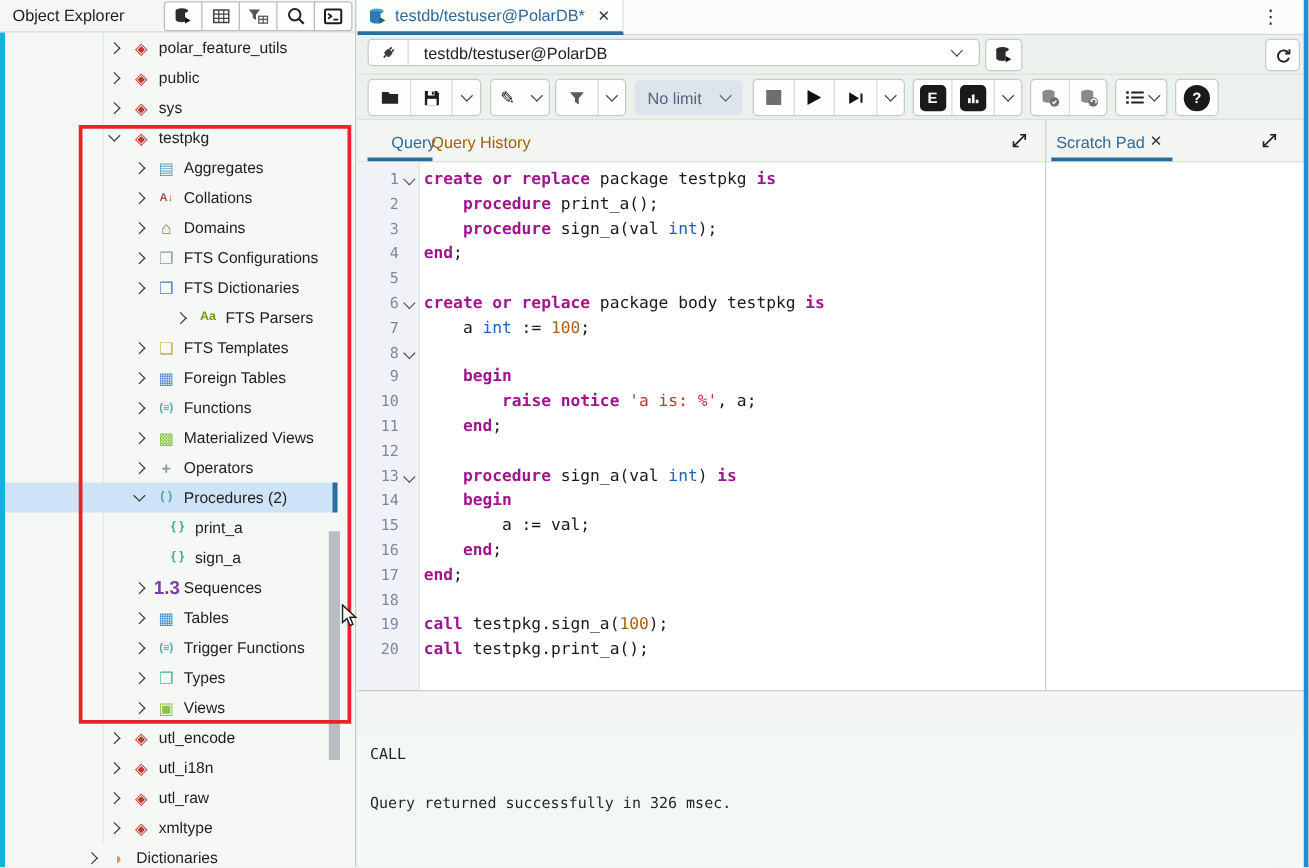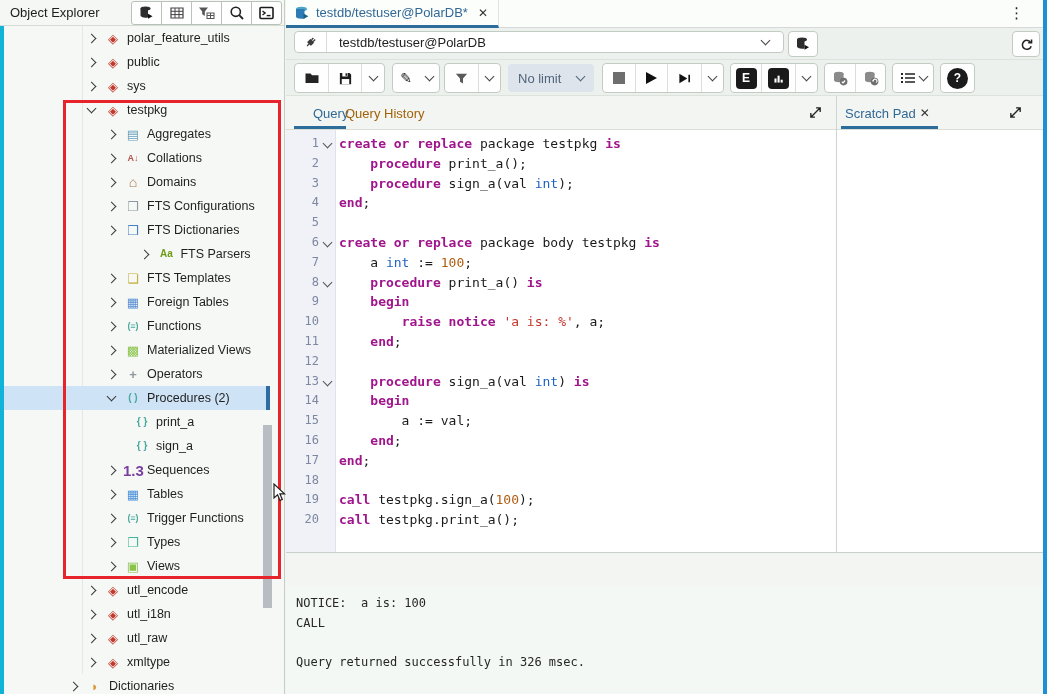--- a/index.html
+++ b/index.html
@@ -458,40 +458,39 @@
     <div class="editor">
       <div class="gutter-bg"></div>
       <div class="codewrap" id="codewrap">
           <div class="cl"><span class="ln">1</span><span class="fold"><span class="tw down"></span></span><span class="ct"><span class="kw">create or replace</span><span class="pl"> package testpkg </span><span class="kw">is</span></span></div>
           <div class="cl"><span class="ln">2</span><span class="fold"></span><span class="ct"><span class="pl">    </span><span class="kw">procedure</span><span class="pl"> print_a();</span></span></div>
           <div class="cl"><span class="ln">3</span><span class="fold"></span><span class="ct"><span class="pl">    </span><span class="kw">procedure</span><span class="pl"> sign_a(val </span><span class="ty">int</span><span class="pl">);</span></span></div>
           <div class="cl"><span class="ln">4</span><span class="fold"></span><span class="ct"><span class="kw">end</span><span class="pl">;</span></span></div>
           <div class="cl"><span class="ln">5</span><span class="fold"></span><span class="ct"></span></div>
           <div class="cl"><span class="ln">6</span><span class="fold"><span class="tw down"></span></span><span class="ct"><span class="kw">create or replace</span><span class="pl"> package body testpkg </span><span class="kw">is</span></span></div>
           <div class="cl"><span class="ln">7</span><span class="fold"></span><span class="ct"><span class="pl">    a </span><span class="ty">int</span><span class="pl"> := </span><span class="nu">100</span><span class="pl">;</span></span></div>
-          <div class="cl"><span class="ln">8</span><span class="fold"><span class="tw down"></span></span><span class="ct"><span class="pl">    </span><span class="kw">procedure</span><span class="pl"> print_a() </span><span class="kw">is</span></span></div>
+          <div class="cl"><span class="ln">8</span><span class="fold"><span class="tw down"></span></span></div>
           <div class="cl"><span class="ln">9</span><span class="fold"></span><span class="ct"><span class="pl">    </span><span class="kw">begin</span></span></div>
           <div class="cl"><span class="ln">10</span><span class="fold"></span><span class="ct"><span class="pl">        </span><span class="kw">raise notice</span><span class="pl"> </span><span class="st">'a is: %'</span><span class="pl">, a;</span></span></div>
           <div class="cl"><span class="ln">11</span><span class="fold"></span><span class="ct"><span class="pl">    </span><span class="kw">end</span><span class="pl">;</span></span></div>
           <div class="cl"><span class="ln">12</span><span class="fold"></span><span class="ct"></span></div>
           <div class="cl"><span class="ln">13</span><span class="fold"><span class="tw down"></span></span><span class="ct"><span class="pl">    </span><span class="kw">procedure</span><span class="pl"> sign_a(val </span><span class="ty">int</span><span class="pl">) </span><span class="kw">is</span></span></div>
           <div class="cl"><span class="ln">14</span><span class="fold"></span><span class="ct"><span class="pl">    </span><span class="kw">begin</span></span></div>
           <div class="cl"><span class="ln">15</span><span class="fold"></span><span class="ct"><span class="pl">        a := val;</span></span></div>
           <div class="cl"><span class="ln">16</span><span class="fold"></span><span class="ct"><span class="pl">    </span><span class="kw">end</span><span class="pl">;</span></span></div>
           <div class="cl"><span class="ln">17</span><span class="fold"></span><span class="ct"><span class="kw">end</span><span class="pl">;</span></span></div>
           <div class="cl"><span class="ln">18</span><span class="fold"></span><span class="ct"></span></div>
           <div class="cl"><span class="ln">19</span><span class="fold"></span><span class="ct"><span class="kw">call</span><span class="pl"> testpkg.sign_a(</span><span class="nu">100</span><span class="pl">);</span></span></div>
           <div class="cl"><span class="ln">20</span><span class="fold"></span><span class="ct"><span class="kw">call</span><span class="pl"> testpkg.print_a();</span></span></div>
         </div>
     </div>
 
     <div class="scratch"></div>
 
     <div class="output">
       <div class="msgs" id="msgs">
-          <div>NOTICE:  a is: 100</div>
           <div>CALL</div>
           <div> </div>
           <div>Query returned successfully in 326 msec.</div>
         </div>
     </div>
   </main>
 </div>
 
 </body></html>

